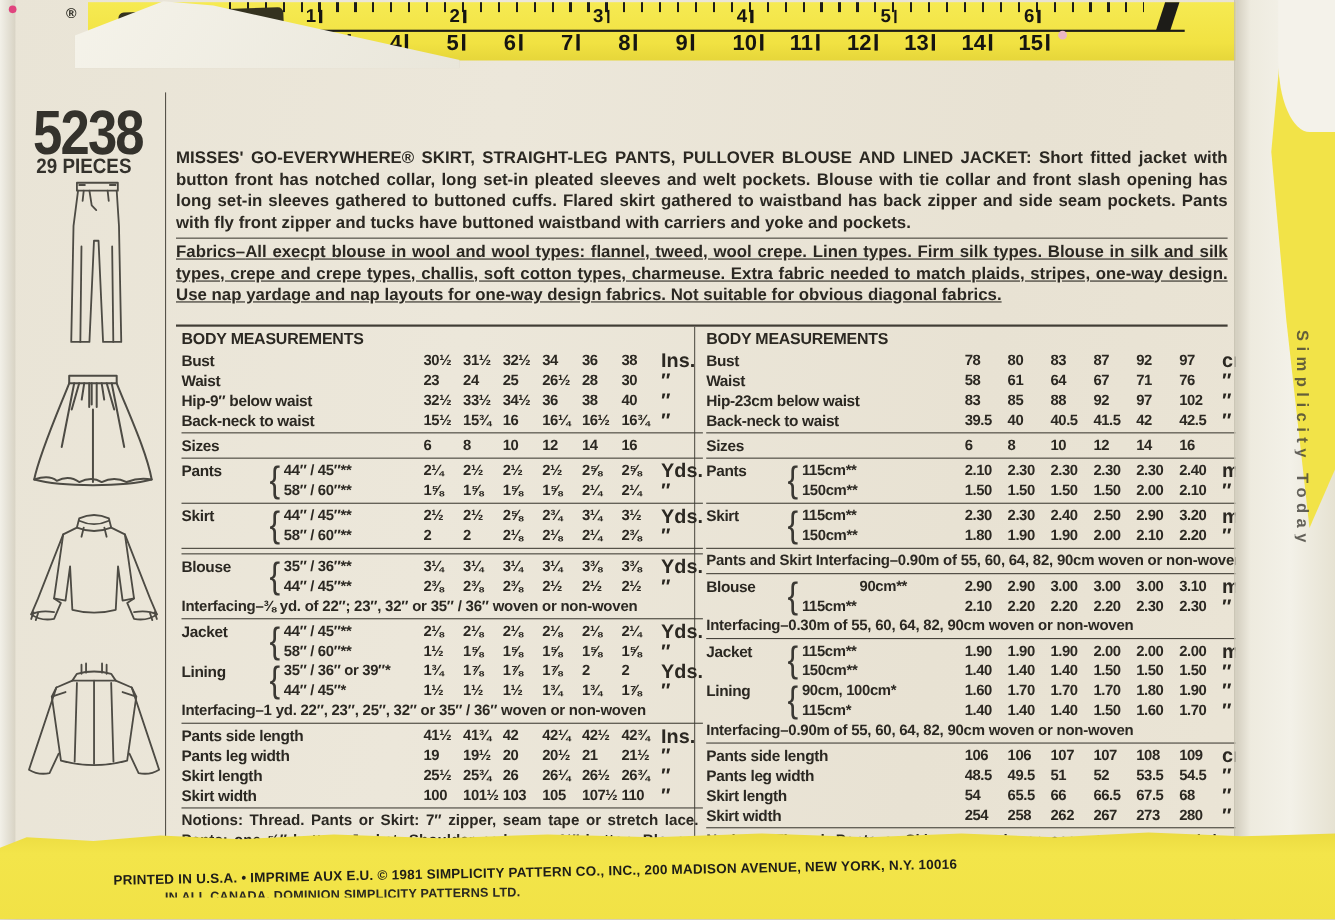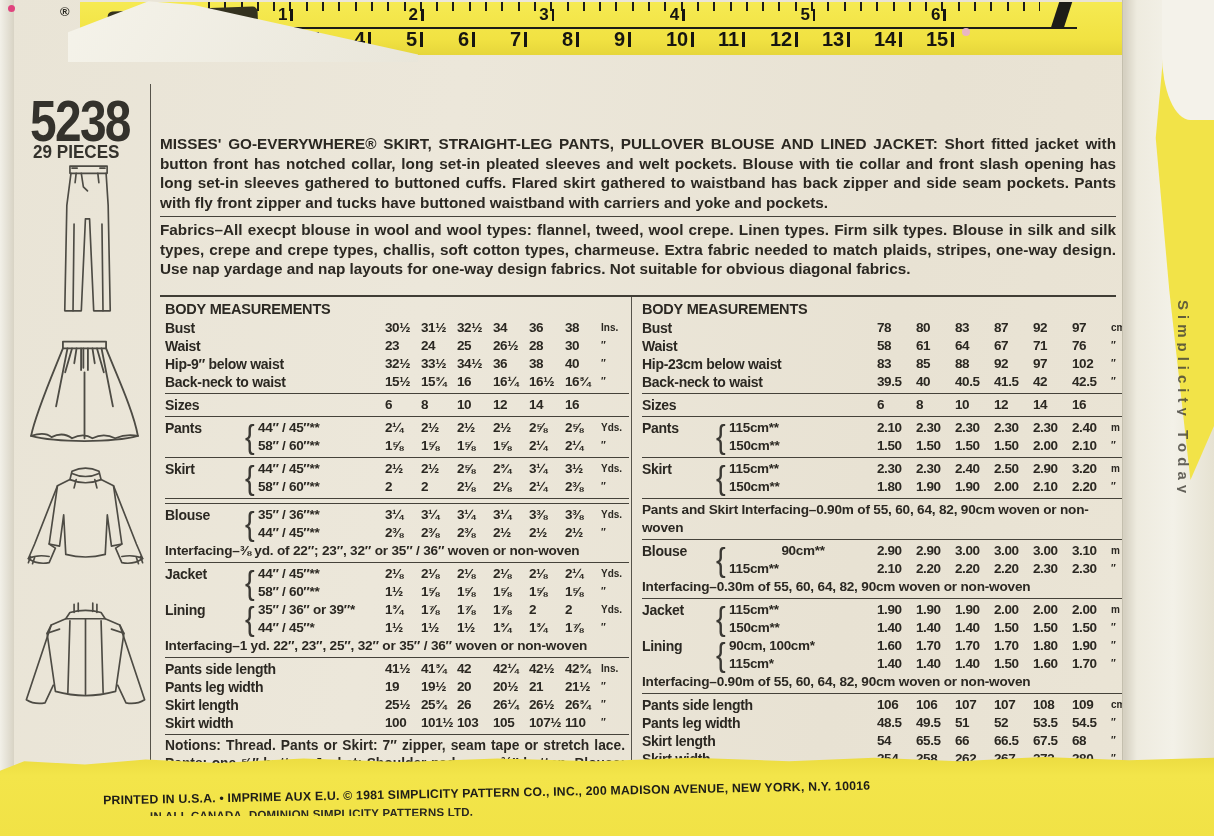--- a/index.html
+++ b/index.html
@@ -51,38 +51,38 @@
   .sketch { position:absolute; }
   .sketch svg { stroke:#4d4b44; stroke-width:1.6; fill:none; stroke-linejoin:round; stroke-linecap:round; }
 
   
   #content { position:absolute; left:150px; top:84px; width:966px;
     border-left:1.6px solid #56534a; padding-left:9px; }
   #description { font-size:15.3px; line-height:19.5px; font-weight:600;
     text-align:justify; color:#2b2822; padding-top:6px;margin-top:44px; }
   #description b { font-weight:800; }
   .hrule { border-top:1.8px solid #45423a; margin:4px 0 3px; }
-  #fabrics { font-size:15.3px; line-height:19.5px; font-weight:600; text-align:justify; color:#2b2822; }
+  #fabrics { font-size:15.3px; line-height:19.5px; font-weight:600; text-align:justify; color:#2b2822;text-decoration:underline; }
   #fabrics b { font-weight:800; }
 
   
   #tables-wrap { display:flex; border-top:2px solid #403d35; margin-top:16px; }
   .table-grid { display:grid; align-content:start; font-weight:700; color:#2b2822; }
   #table-0 { grid-template-columns:80px 13px 127px repeat(6,36px) 1fr;
     width:472px; padding:3px 2px 0 5px; border-right:1.6px solid #56534a; }
   #table-1 { grid-template-columns:74px 13px 148px repeat(6,39px) 1fr;
     width:484px; padding:3px 2px 0 10px; }
   .t-header { grid-column:1/-1; font-size:14.5px; line-height:19px; letter-spacing:-.2px; }
   .t-label { font-size:14px; line-height:18px; letter-spacing:-.3px; white-space:nowrap; }
   .t-group-label { align-self:start; }
   .t-brace { font-size:29px; font-weight:400; line-height:36px; grid-row:span 2;
     transform:scaleY(1.15); color:#3a3833; }
   .t-width { font-size:13.5px; line-height:18px; letter-spacing:-.3px; white-space:nowrap; }
   .t-val { font-size:13.5px; line-height:18px; letter-spacing:-.4px; white-space:nowrap; }
-  .t-unit { font-size:10px; line-height:18px; }
+  .t-unit { font-size:18px; line-height:18px; }
   .t-rule { grid-column:1/-1; border-top:1.7px solid #45423a; margin:2px 0; height:0; }
   .t-note { grid-column:1/-1; font-size:13.6px; line-height:18px; letter-spacing:-.2px; }
   .t-notions { grid-column:1/-1; font-size:13.8px; line-height:18.5px; font-weight:700;
     text-align:justify; padding-right:4px; }
   .t-footnote { grid-column:1/-1; font-size:10.5px; line-height:15px; letter-spacing:.2px;
     white-space:pre; color:#3a372f; }
 
   
   #right-strip { position:absolute; right:0; top:0; bottom:0; width:92px;
     background:linear-gradient(90deg,#d6d1c2 0 2px,#eeebdf 14px,#f3f1e8 55%,#e6e2d2);

